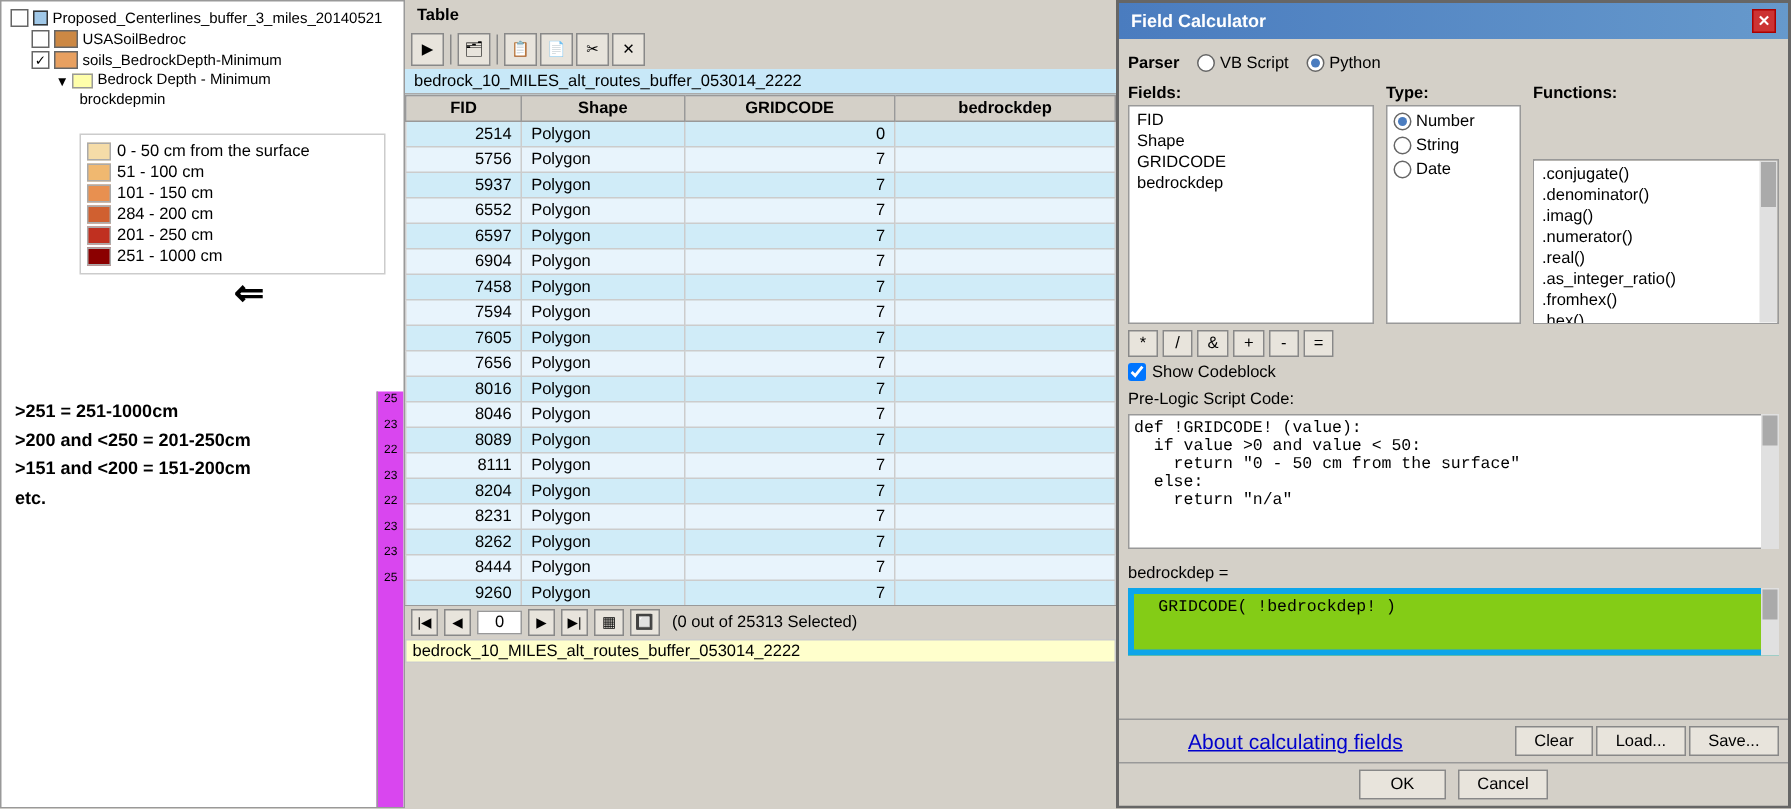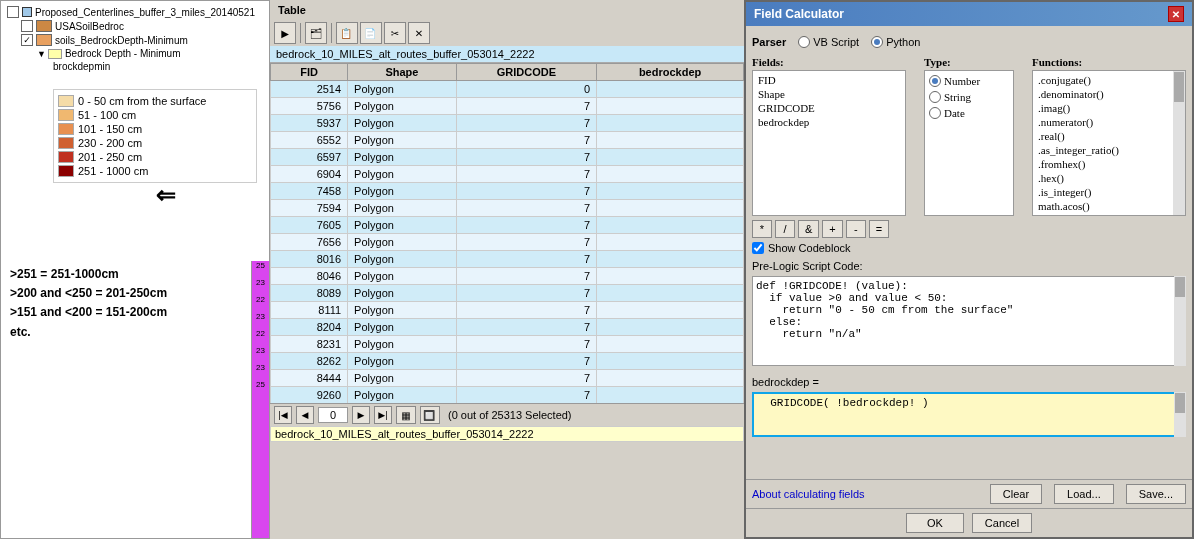--- a/index.html
+++ b/index.html
@@ -302,23 +302,22 @@
 
     .radio-btn.selected::after {
       content: '';
       width: 6px; height: 6px;
       border-radius: 50%;
       background: #4a7cbf;
     }
 
     .fields-functions-row {
       display: flex;
-      gap: 18px;
+      gap: 8px;
       height: 160px;
-      font-family: Liberation Serif, serif;
     }
 
     .fields-col {
       flex: 1;
       display: flex;
       flex-direction: column;
       gap: 2px;
     }
 
     .type-col {
@@ -436,48 +435,50 @@
       white-space: pre;
       position: relative;
     }
 
     .output-label {
       font-size: 11px;
       margin-top: 2px;
     }
 
     .output-area {
-      border: 2px solid #0ea5e9;
-      background: #fef9c3;
+      border: 4px solid #0ea5e9;
+      background: #84cc16;
       font-family: 'Courier New', monospace;
       font-size: 11px;
       padding: 3px;
       height: 50px;
       overflow-y: auto;
       white-space: pre;
       position: relative;
     }
 
     .about-link {
       color: #0000cc;
-      cursor: pointer;
-      font-size: 11px;
+      text-decoration: underline;
+      cursor: pointer;
+      font-size: 14px;
+      margin-left: 40px;
     }
 
     .dialog-footer {
       display: flex;
       align-items: center;
       justify-content: space-between;
       padding: 4px 6px;
       border-top: 1px solid #999;
     }
 
     .footer-buttons {
       display: flex;
-      gap: 12px;
+      gap: 2px;
     }
 
     .dialog-btn {
       padding: 3px 12px;
       border: 1px solid #888;
       background: #e8e4dc;
       cursor: pointer;
       font-size: 11px;
     }
   </style>
@@ -523,21 +524,21 @@
       <div class="legend-item">
         <div class="legend-color" style="background:#f0b870;"></div>
         <span>51 - 100 cm</span>
       </div>
       <div class="legend-item">
         <div class="legend-color" style="background:#e89050;"></div>
         <span>101 - 150 cm</span>
       </div>
       <div class="legend-item">
         <div class="legend-color" style="background:#d06030;"></div>
-        <span>230 - 200 cm</span>
+        <span>284 - 200 cm</span>
       </div>
       <div class="legend-item">
         <div class="legend-color" style="background:#c03020;"></div>
         <span>201 - 250 cm</span>
       </div>
       <div class="legend-item">
         <div class="legend-color" style="background:#8b0000;"></div>
         <span>251 - 1000 cm</span>
       </div>
     </div>
@@ -779,21 +780,21 @@
           </div>
           <div class="radio-item">
             <div class="radio-btn"></div>
             <span>Date</span>
           </div>
         </div>
       </div>
 
       <div class="functions-col">
         <span class="section-label">Functions:</span>
-        <div class="functions-list" style="padding-right:24px;">
+        <div class="functions-list" style="padding-right:24px;margin-top:36px;">
           <div class="functions-list-item">.conjugate()</div>
           <div class="functions-list-item">.denominator()</div>
           <div class="functions-list-item">.imag()</div>
           <div class="functions-list-item">.numerator()</div>
           <div class="functions-list-item">.real()</div>
           <div class="functions-list-item">.as_integer_ratio()</div>
           <div class="functions-list-item">.fromhex()</div>
           <div class="functions-list-item">.hex()</div>
           <div class="functions-list-item">.is_integer()</div>
           <div class="functions-list-item">math.acos()</div>

